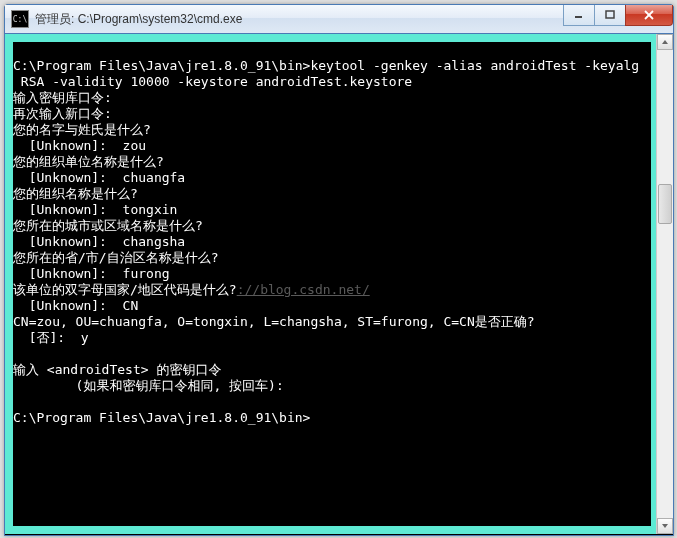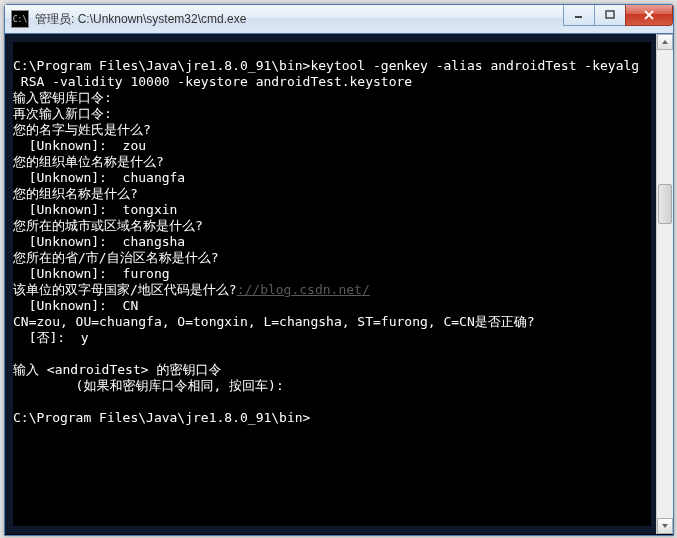--- a/index.html
+++ b/index.html
@@ -72,21 +72,21 @@
     width: 46px;
     background: linear-gradient(to bottom, #e9a197 0%, #d9604e 45%, #c93823 46%, #d35a45 100%);
     color: #fff;
     border-color: #a03525;
     border-radius: 0 0 4px 0;
   }
   .win-btn svg { display: block; }
   .terminal-wrap {
     position: relative;
     height: 500px;
-    background: #0f172a;
+    background: #5eead4;
   }
   .terminal {
     position: absolute;
     left: 8px;
     top: 8px;
     right: 22px;
     bottom: 8px;
     background: #000;
     color: #fff;
     font-family: "NSimSun", "SimSun", "Consolas", monospace;
@@ -131,21 +131,21 @@
     color: #5a5a5a;
     text-decoration: underline;
   }
 </style>
 </head>
 <body>
 
 <div class="window">
   <div class="titlebar">
     <div class="title-icon">C:\</div>
-    <div class="title-text">管理员: C:\Unknown\system32\cmd.exe</div>
+    <div class="title-text">管理员: C:\Program\system32\cmd.exe</div>
     <div class="win-buttons">
       <div class="win-btn">
         <svg width="10" height="10">
             <line x1="1" y1="7" x2="8" y2="7" stroke="#444" stroke-width="2"></line>
           </svg>
       </div>
       <div class="win-btn">
         <svg width="10" height="10">
             <rect x="1" y="1" width="8" height="7" fill="none" stroke="#444" stroke-width="1.5"></rect>
           </svg>

